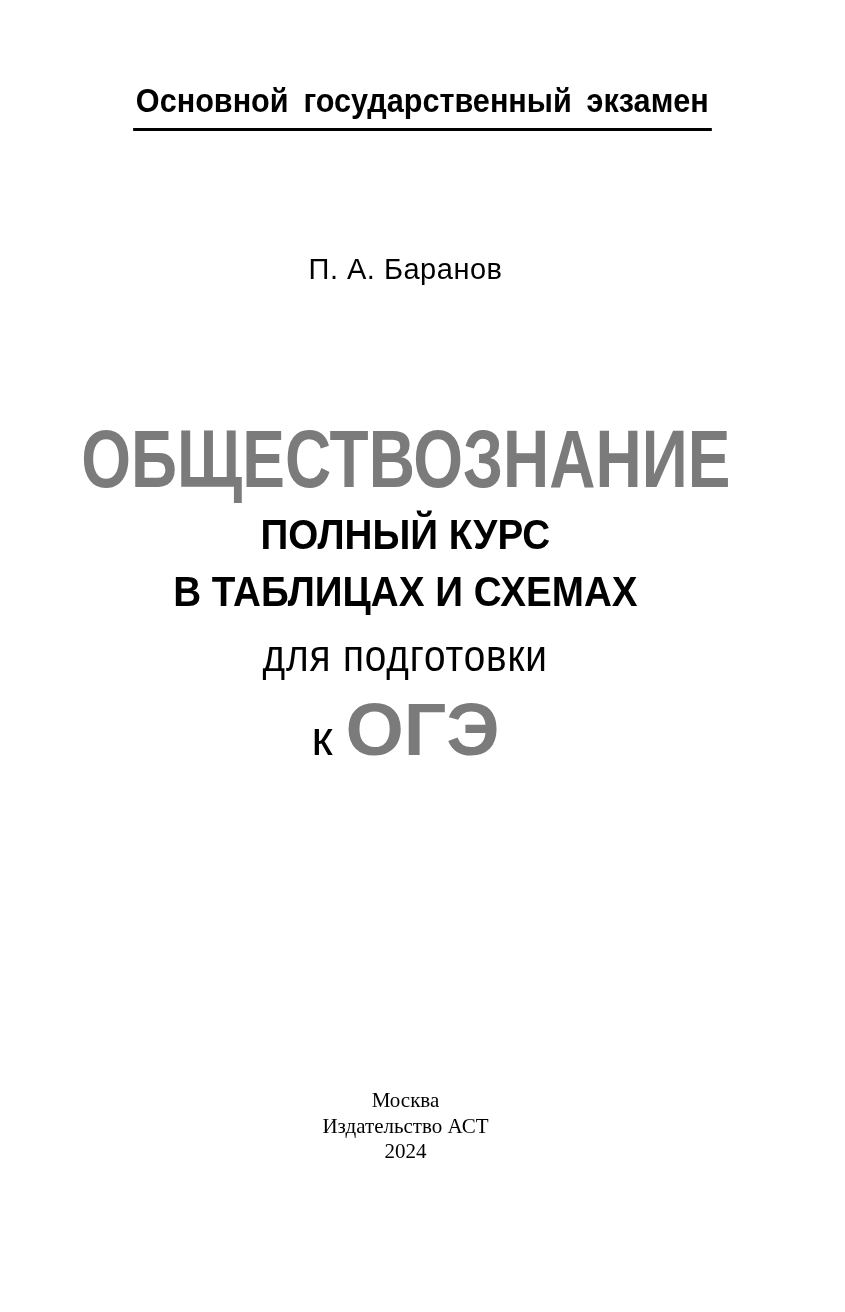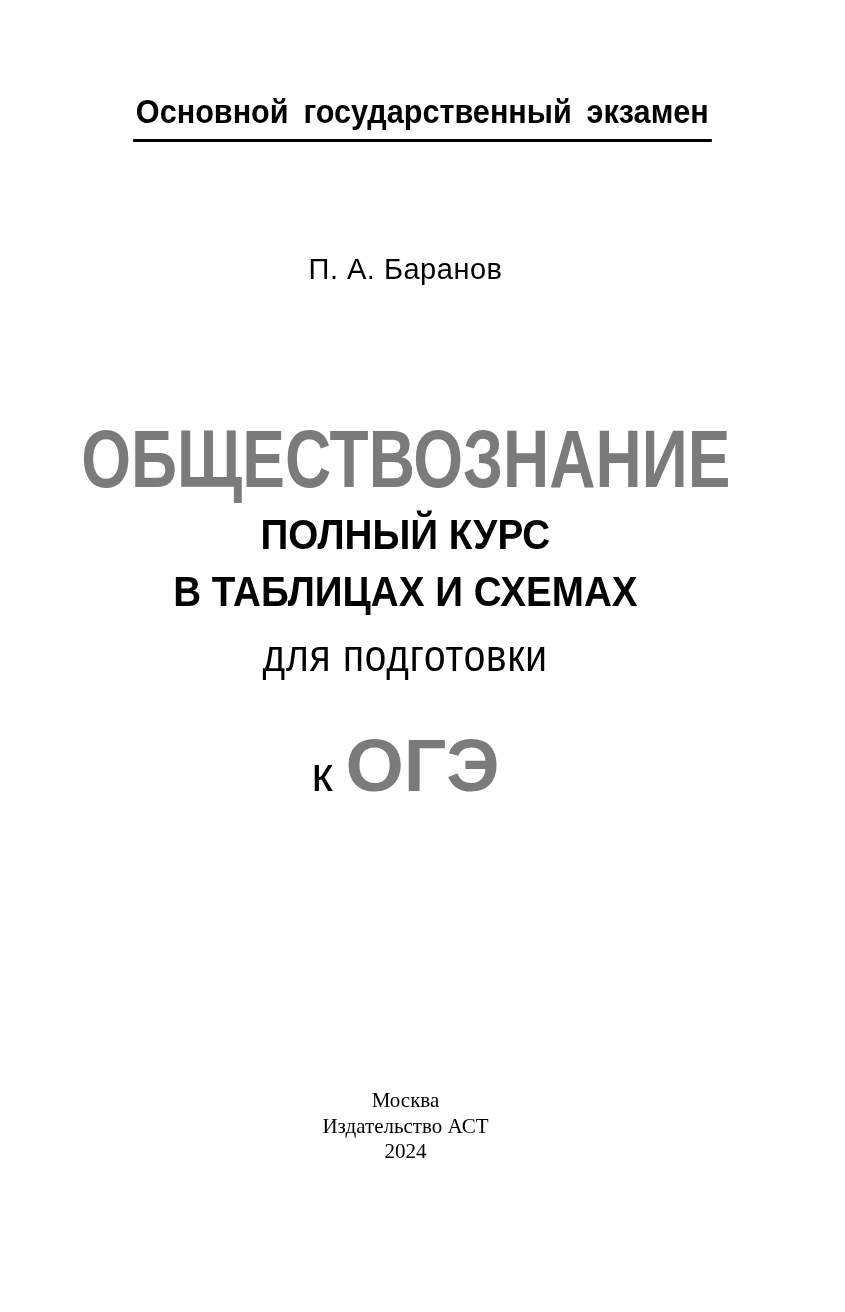--- a/index.html
+++ b/index.html
@@ -21,21 +21,21 @@
   .abs{
     position:absolute;
     left:0;
     width:100%;
     text-align:center;
     white-space:nowrap;
   }
   
   .shifted{left:-17px;}
 
-  .series-header{top:91px;}
+  .series-header{top:80px;}
   .series-header .rule-wrap{
     display:inline-block;
     font-weight:bold;
     font-size:34px;
     line-height:1.2;
     word-spacing:7px;
     padding:0 3px 7px 3px;
     border-bottom:3px solid var(--ink);
     transform:scaleX(0.9);
     transform-origin:center top;
@@ -84,21 +84,20 @@
   }
   .exam-prefix{
     font-size:48px;
     font-weight:500;
     color:var(--ink);
   }
   .exam-name{
     font-size:75px;
     font-weight:bold;
     color:var(--gray);
-    margin-top:36px;
   }
 
   .imprint{
     top:1088px;
     font-family:"Liberation Serif", serif;
     font-size:21px;
     line-height:25.5px;
     color:var(--ink);
   }
 </style>

